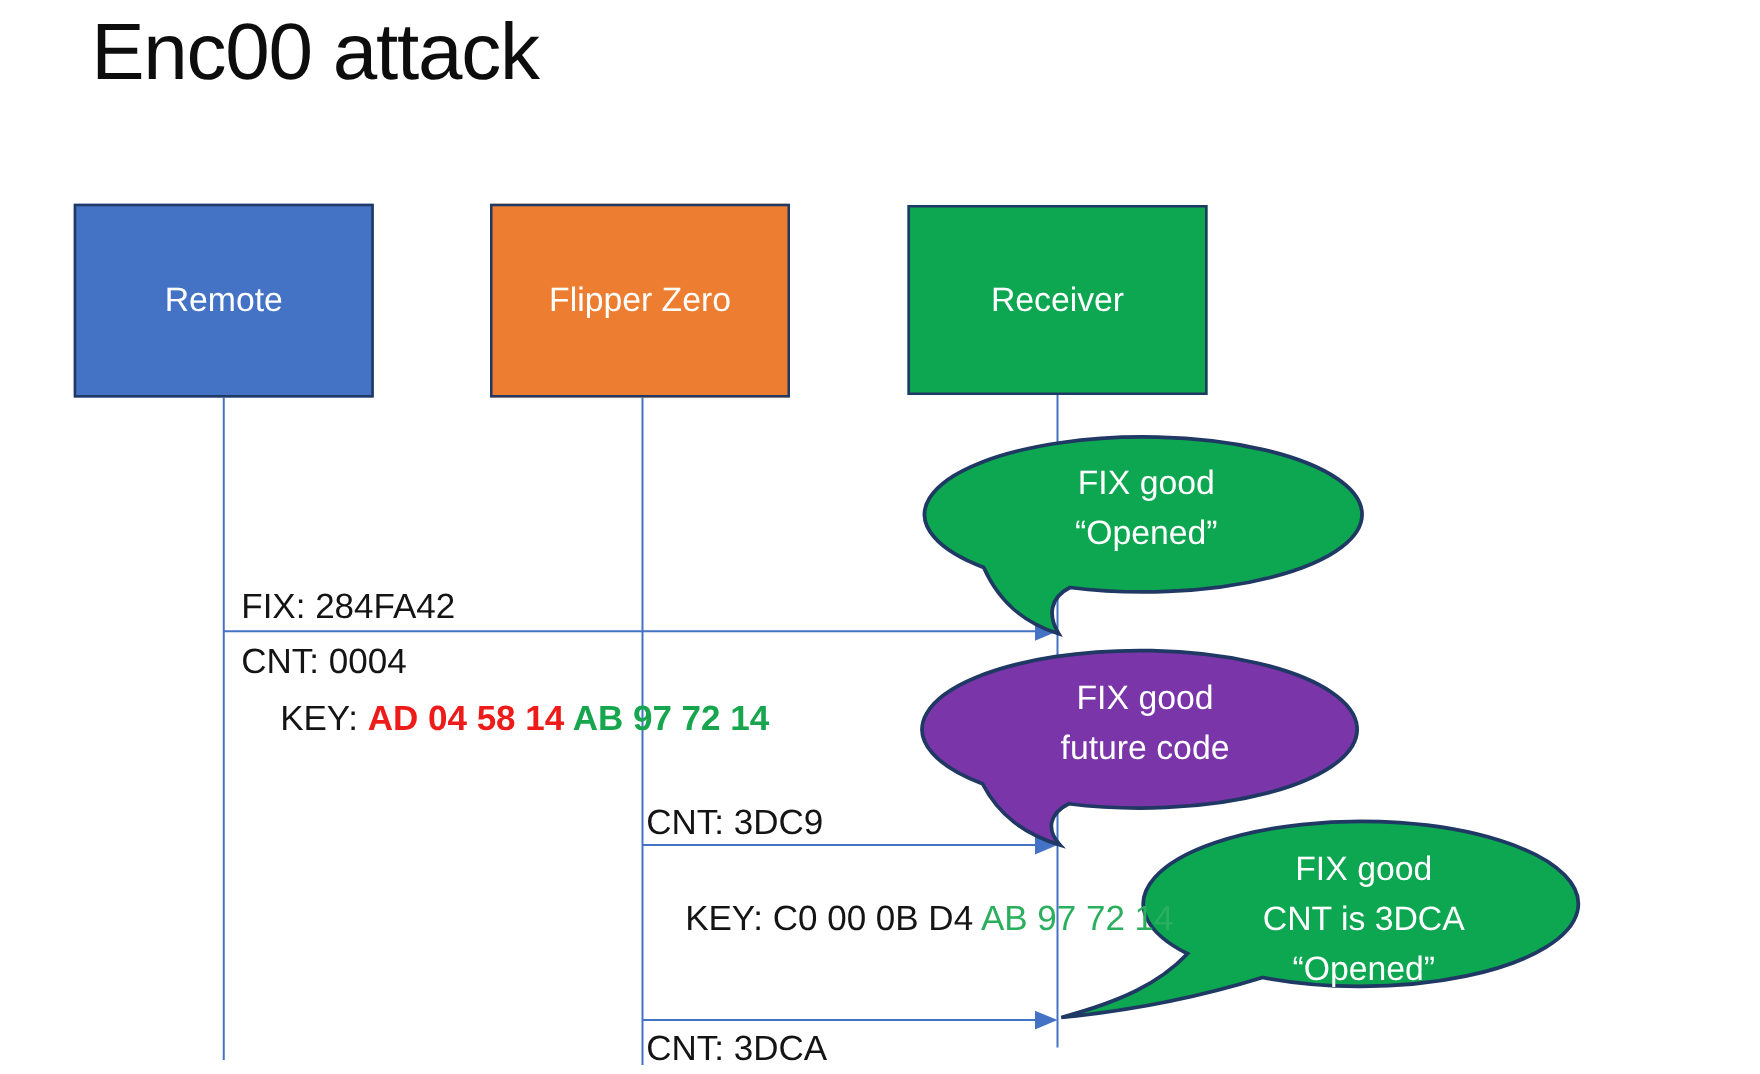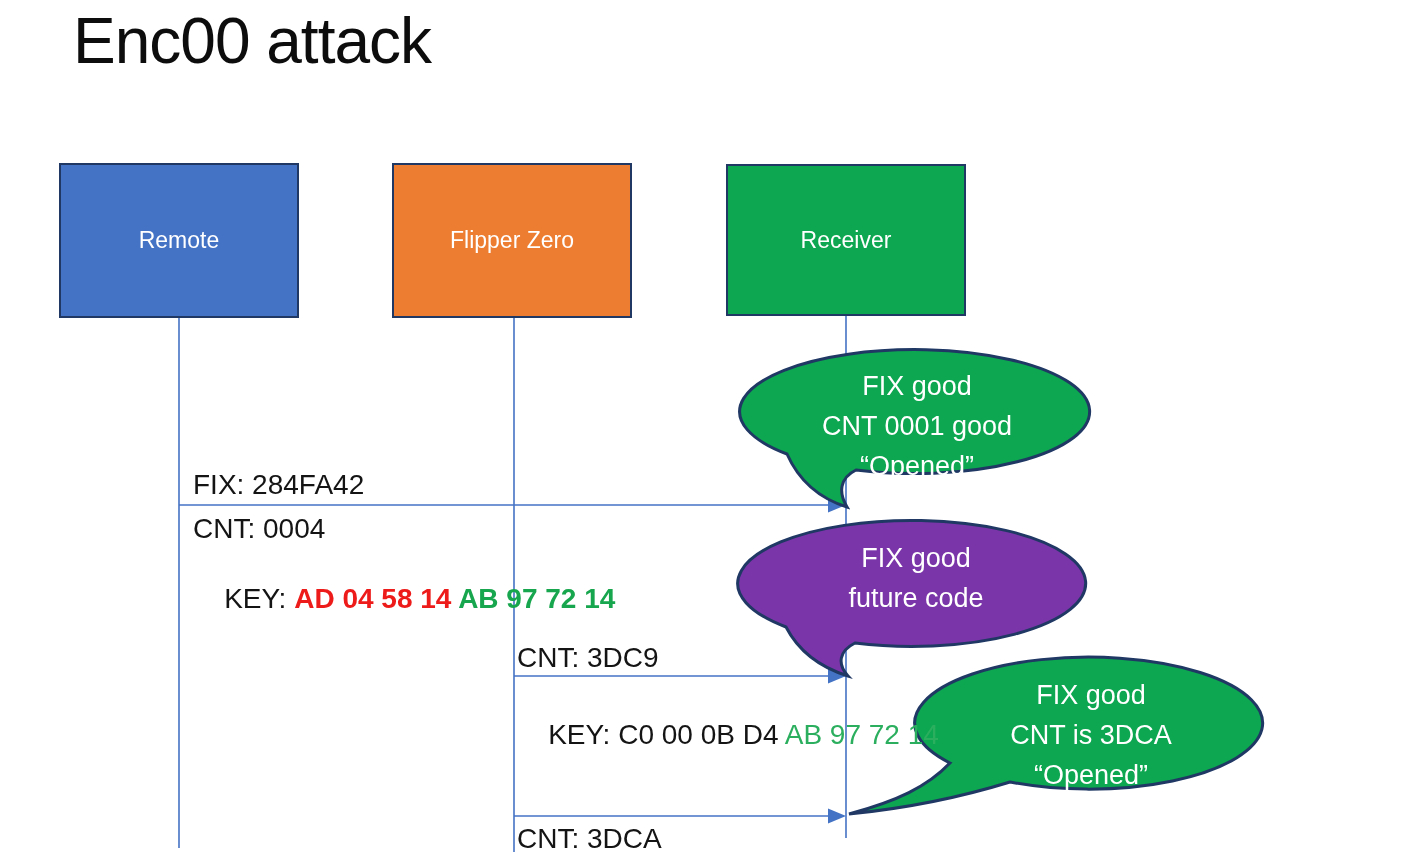--- a/index.html
+++ b/index.html
@@ -9,21 +9,21 @@
          letter-spacing:-1px;color:#0d0d0d;}
   svg.diagram{position:absolute;left:0;top:0;}
   .lifeline{stroke:var(--line_blue);stroke-width:1.6;}
   .msgline{stroke:var(--line_blue);stroke-width:1.6;}
   .arrowhead{fill:var(--line_blue);}
   .callout-shape{stroke:var(--navy);stroke-width:3;}
   .callout-green{fill:var(--green);}
   .callout-purple{fill:var(--purple);}
   .actor{position:absolute;display:flex;align-items:center;justify-content:center;
          border:2.5px solid var(--navy);box-sizing:border-box;}
-  .actor span{color:#fff;font-size:23px;}
+  .actor span{color:#fff;font-size:27px;}
   .actor-blue{background:var(--blue);}
   .actor-orange{background:var(--orange);}
   .actor-green{background:var(--green);}
   .msg{position:absolute;font-size:28px;line-height:33px;color:var(--text_black);white-space:pre;}
   .msg span{white-space:pre;}
   .kred{color:var(--key_red);font-weight:bold;}
   .kgreenb{color:var(--key_green_bold);font-weight:bold;}
   .kgreen{color:var(--key_green);}
   .callout-text{position:absolute;width:350px;text-align:center;color:#fff;
                 font-size:27px;line-height:40px;margin-top:11px;}
@@ -60,37 +60,36 @@
   </div>
   <div class="actor actor-green" style="left:726px;top:164px;width:240px;height:152px;">
     <span>Receiver</span>
   </div>
   <div class="actor actor-orange" style="left:392px;top:163px;width:240px;height:155px;">
     <span>Flipper Zero</span>
   </div>
 
   <div class="msg" style="left:193px;top:468px;text-align:right;">FIX: 284FA42</div>
   <div class="msg" style="left:193px;top:512px;">CNT: 0004</div>
-  <div class="msg" style="left:193px;top:549px;text-align:center;">
+  <div class="msg" style="left:193px;top:525px;text-align:center;">
     <span>KEY: </span><span class="kred">AD 04 58 14 </span><span class="kgreenb">AB 97 72 14</span>
   </div>
 
   <div class="msg" style="left:517px;top:641px;">CNT: 3DC9</div>
   <div class="msg" style="left:517px;top:685px;">
     <span>KEY: C0 00 0B D4 </span><span class="kgreen">AB 97 72 14</span>
   </div>
 
   <div class="msg" style="left:517px;top:778px;margin-top:44px;">CNT: 3DCA</div>
   <div class="msg" style="left:517px;top:823px;">
     <span>KEY: C0 02 8A 33 </span><span class="kgreen">AB 97 72 14</span>
   </div>
 
   <div class="callout-text" style="left:742px;top:355px;">
     <div>FIX good</div>
-    <div>CNT 0001 good</div>
     <div>“Opened”</div>
   </div>
   <div class="callout-text" style="left:741px;top:527px;">
     <div>FIX good</div>
     <div>future code</div>
   </div>
   <div class="callout-text" style="left:916px;top:664px;">
     <div>FIX good</div>
     <div>CNT is 3DCA</div>
     <div>“Opened”</div>

